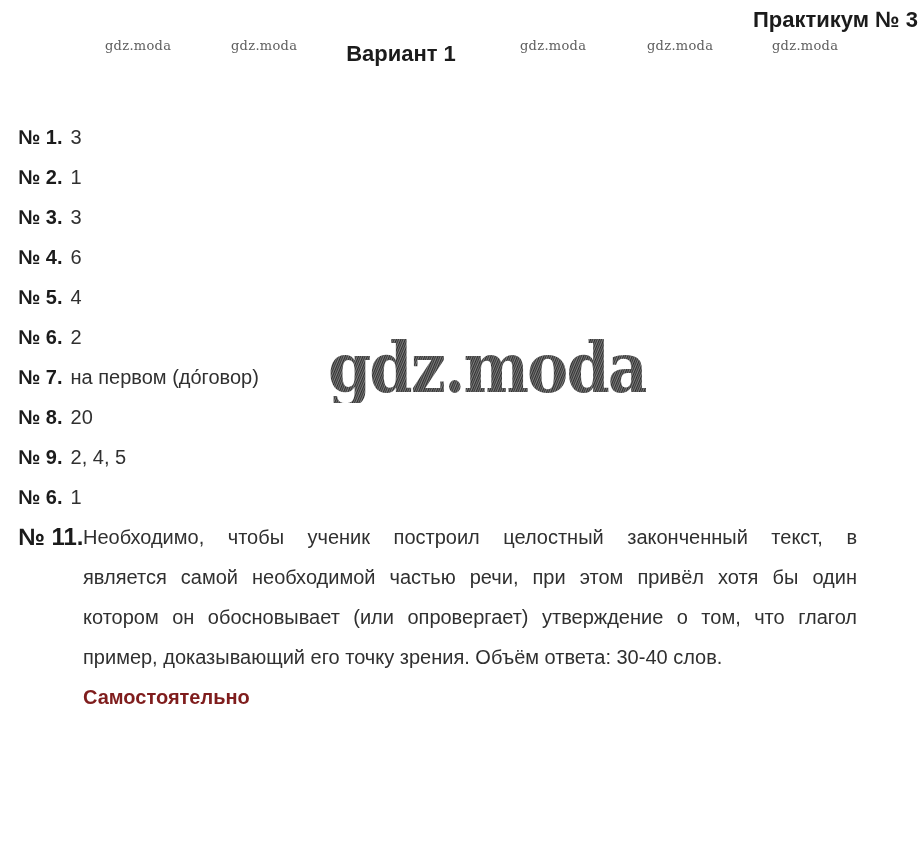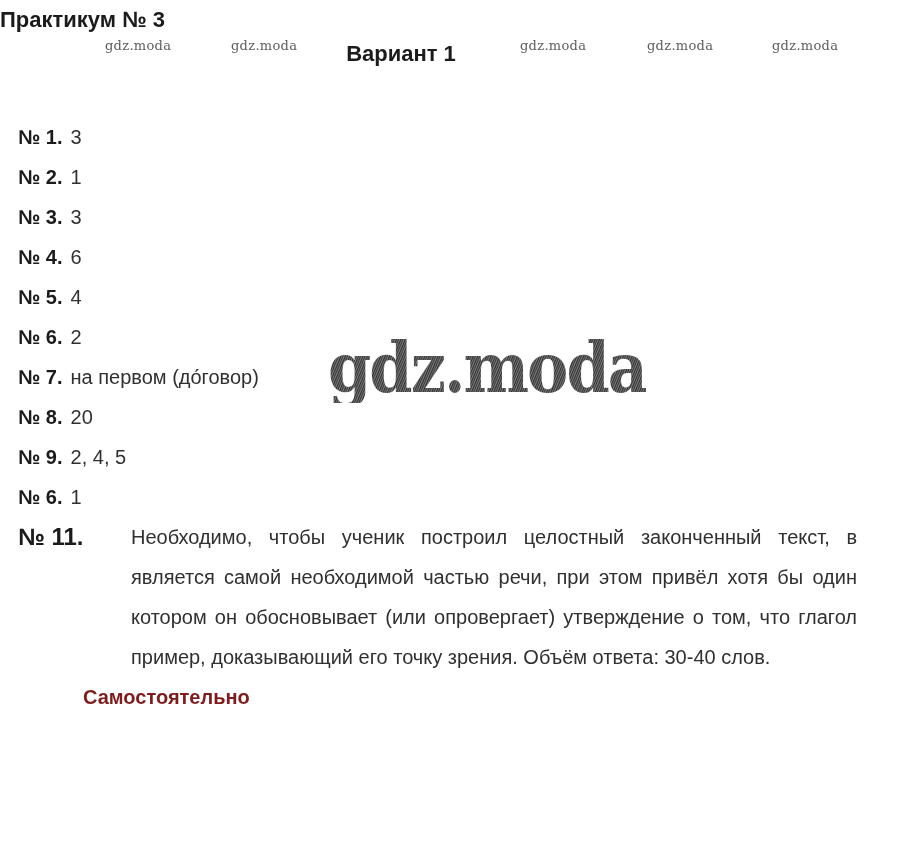--- a/index.html
+++ b/index.html
@@ -17,21 +17,21 @@
     left: 0; top: 0;
     width: 918px; height: 858px;
     background: #ffffff;
   }
 
   
   .doc-title {
     position: absolute;
     left: 0; top: 7px;
     width: 918px;
-    text-align: left;
+    text-align: right;
     font-size: 22px;
     font-weight: bold;
     line-height: 26px;
     color: #1b1b1b;
   }
   .doc-subtitle {
     position: absolute;
     left: 0; top: 41px;
     width: 802px;
     text-align: center;
@@ -124,21 +124,20 @@
     width: 774px;
     font-size: 20px;
     color: #303030;
   }
   .jline {
     height: 40px;
     line-height: 40px;
     text-align: justify;
     text-align-last: justify;
     white-space: normal;
-    margin-left: 48px;
   }
   .jline.last {
     text-align-last: left;
   }
   .self-note {
     height: 40px;
     line-height: 40px;
     font-weight: bold;
     color: #7f1d1d;
   }

